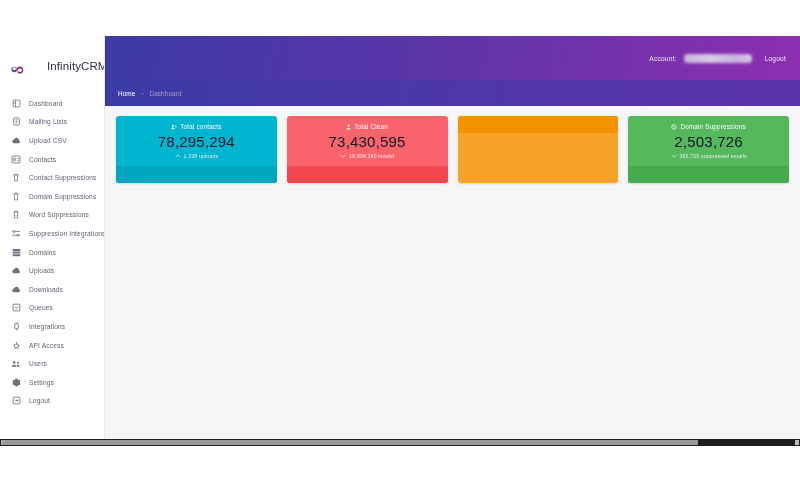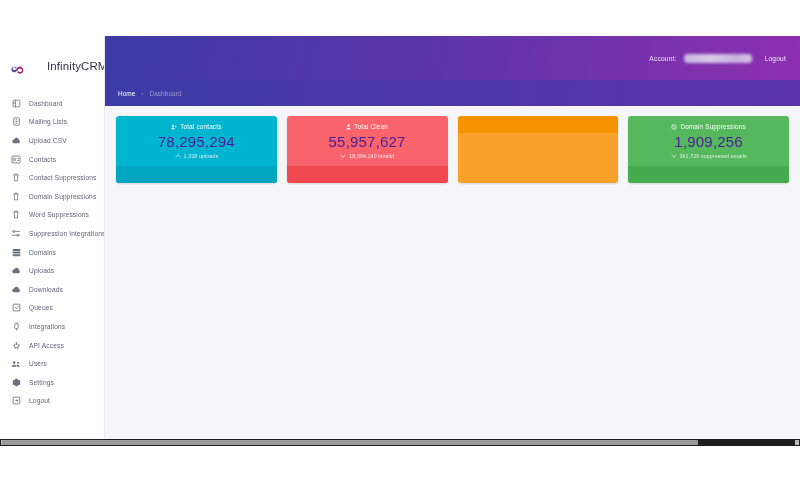--- a/index.html
+++ b/index.html
@@ -87,21 +87,21 @@
   .card-body{
     padding:7px 6px 7px 6px; text-align:center;
     display:flex; flex-direction:column; align-items:center; gap:3px;
   }
   .card-title{
     display:flex; align-items:center; justify-content:center; gap:3px;
     font-size:6.3px; color:#ffffff; letter-spacing:.2px;
   }
   .card-title svg{ display:block; opacity:.95; }
   .card-value{
-    font-size:15px; color:#4c1d95; letter-spacing:.2px;
+    font-size:15px; color:#0f172a; letter-spacing:.2px;
     line-height:1.15; font-weight:400;
   }
   .card-sub{
     display:flex; align-items:center; justify-content:center; gap:3px;
     font-size:5.2px; color:#f4f4f4; letter-spacing:.15px; opacity:.92;
   }
   .card-foot{ height:17px; }
 
   
   .hscroll{
@@ -358,21 +358,21 @@
         <div class="card-body">
           <div class="card-title">
             <span>
                 <svg width="5" height="6" viewBox="0 0 10 12" fill="#fff">
                   <circle cx="5" cy="3" r="2.3"></circle>
                   <path d="M.6 11.2c.3-2.3 2.2-3.8 4.4-3.8s4.1 1.5 4.4 3.8z"></path>
                 </svg>
               </span>
             <span>Total Clean</span>
           </div>
-          <div class="card-value">55,957,627</div>
+          <div class="card-value">73,430,595</div>
           <div class="card-sub">
             <span><svg width="6" height="4" viewBox="0 0 12 7" fill="none" stroke="#fff" stroke-width="1.5">
                   <path d="M1 1l5 5 5-5"></path>
                 </svg></span>
             <span>18,894,180 invalid</span>
           </div>
         </div>
         <div class="card-foot" style="background:#f1474e"></div>
       </div>
 
@@ -384,21 +384,21 @@
         <div class="card-body">
           <div class="card-title">
             <span>
                 <svg width="6" height="6" viewBox="0 0 12 12" fill="none" stroke="#fff" stroke-width="1.4">
                   <circle cx="6" cy="6" r="4.6"></circle>
                   <path d="M2.8 2.8l6.4 6.4"></path>
                 </svg>
               </span>
             <span>Domain Suppressions</span>
           </div>
-          <div class="card-value">1,909,256</div>
+          <div class="card-value">2,503,726</div>
           <div class="card-sub">
             <span><svg width="6" height="4" viewBox="0 0 12 7" fill="none" stroke="#fff" stroke-width="1.5">
                   <path d="M1 1l5 5 5-5"></path>
                 </svg></span>
             <span>362,729 suppressed emails</span>
           </div>
         </div>
         <div class="card-foot" style="background:#46ab4f"></div>
       </div>
 

